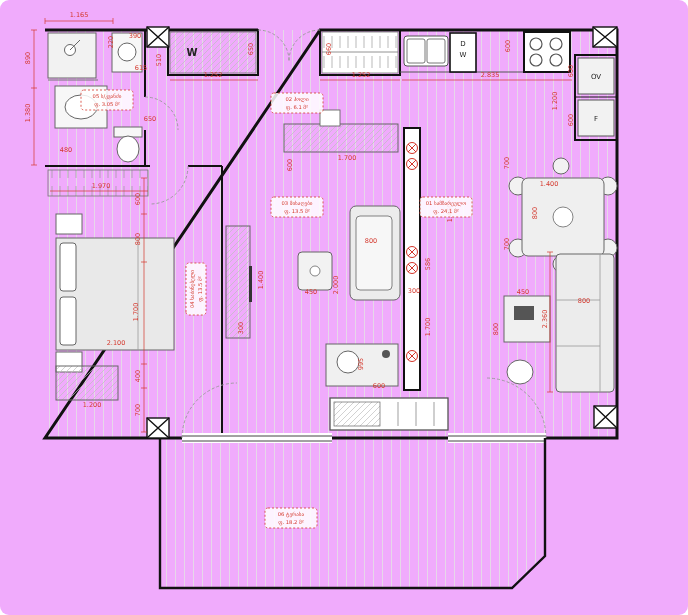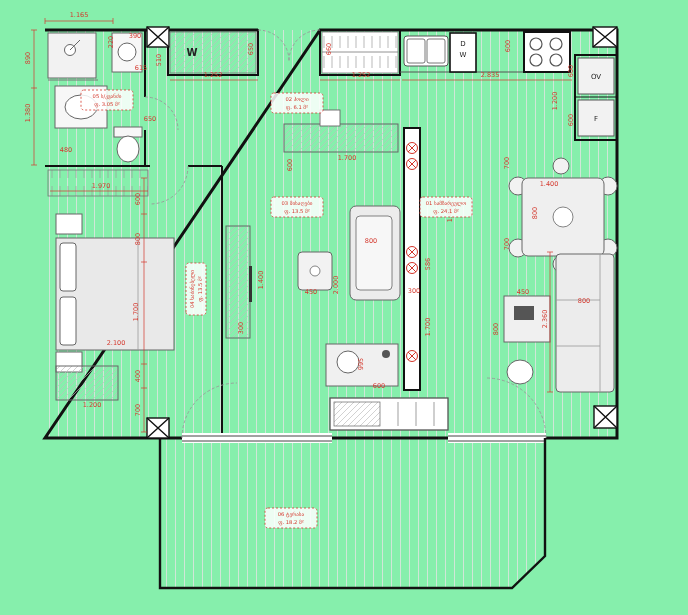--- a/index.html
+++ b/index.html
@@ -1,17 +1,17 @@
 <!DOCTYPE html>
 <html><head>
 <meta charset="utf-8">
 <style>
   html,body{margin:0;padding:0;background:#ffffff;}
-  .stage{position:relative;width:688px;height:615px;background:#86efac;overflow:hidden;
-         font-family:"DejaVu Sans", sans-serif;}
+  .stage{position:relative;width:688px;height:615px;background:#f0abfc;overflow:hidden;
+         font-family:"DejaVu Sans", sans-serif;border-radius:9px;}
   svg{position:absolute;left:0;top:0;}
   text{font-family:"DejaVu Sans", sans-serif;}
   .dim{font-size:6.5px;fill:#d4372c;}
   .dimc{text-anchor:middle;}
   .tagtxt{font-size:5.2px;fill:#d4372c;text-anchor:middle;}
   .blk{fill:#222;text-anchor:middle;}
   .lblW{font-size:10px;font-weight:bold;}
   .lblS{font-size:7px;}
 </style>
 </head>

